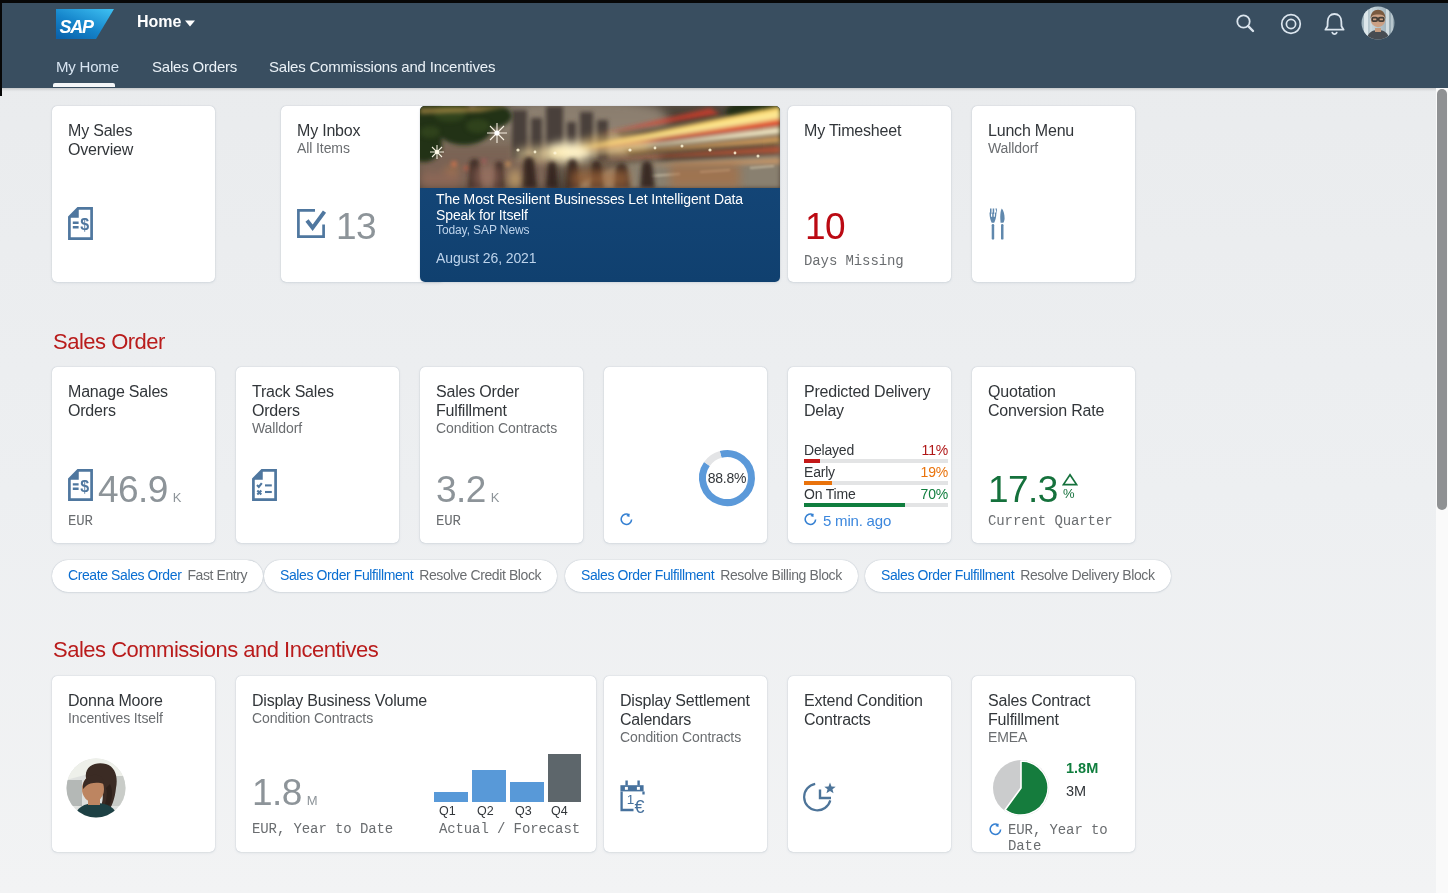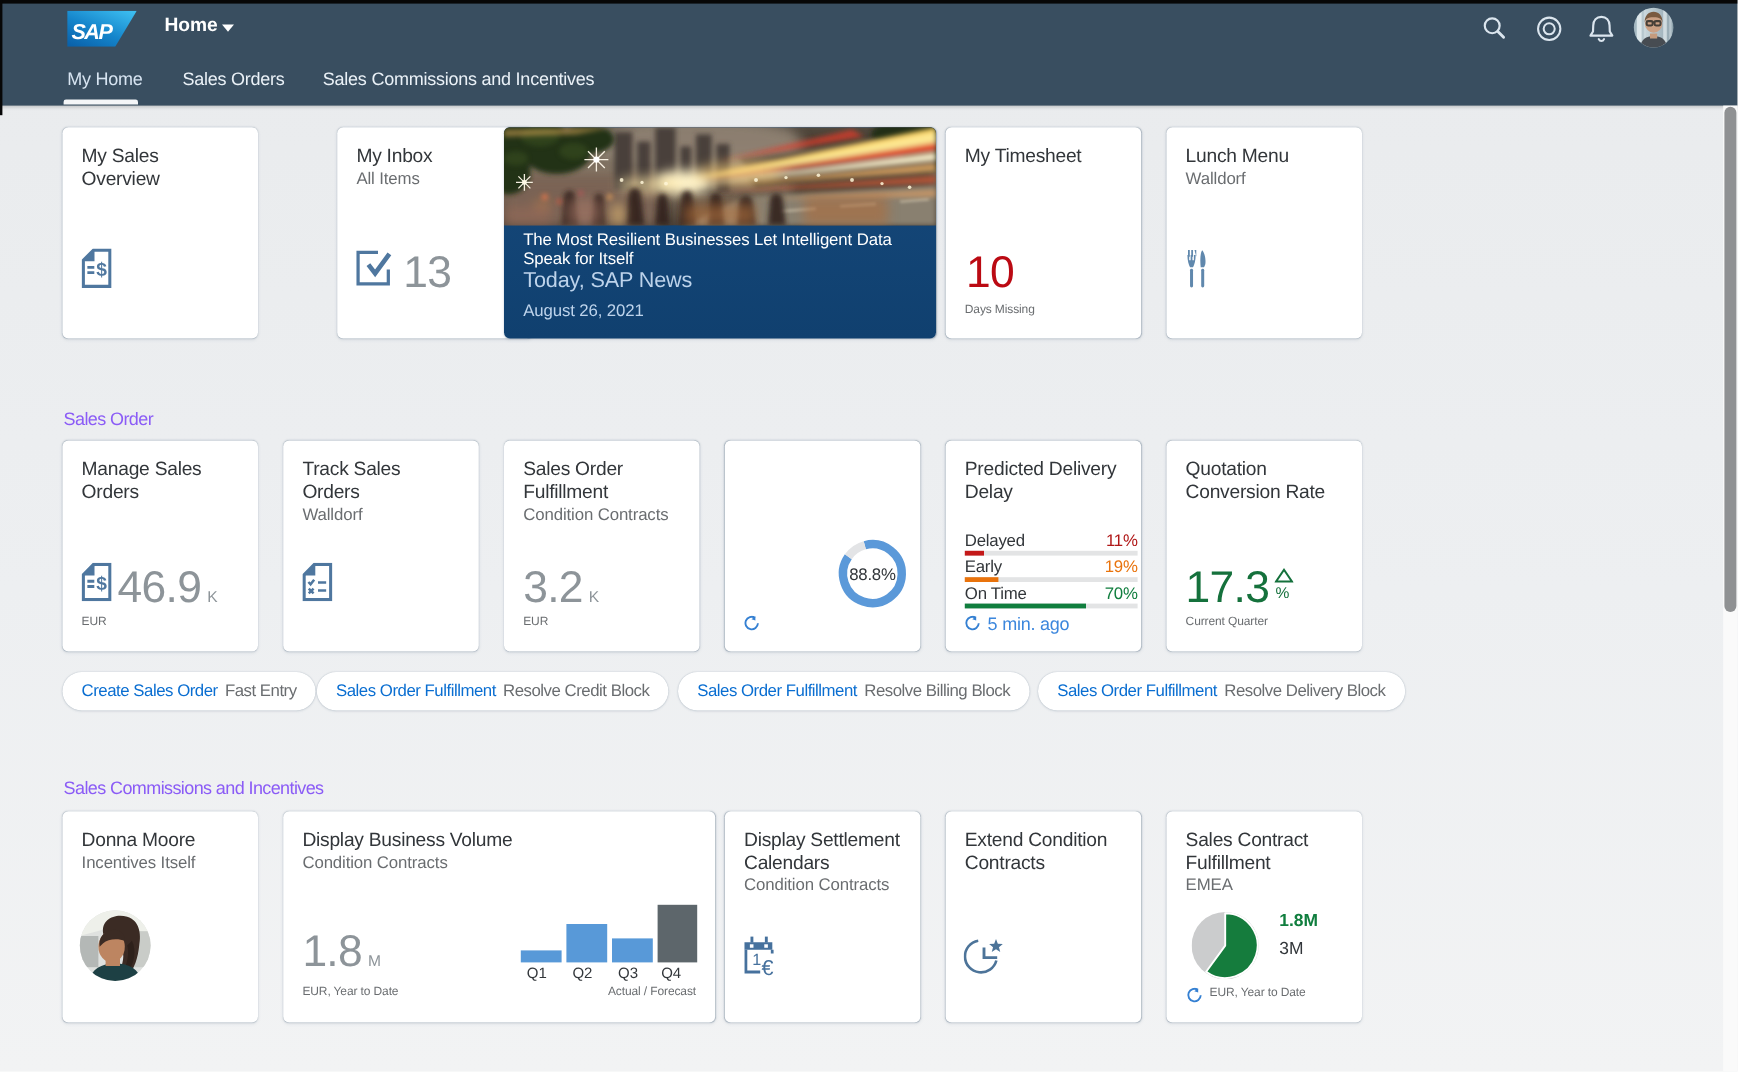--- a/index.html
+++ b/index.html
@@ -12,22 +12,22 @@
   #leftblack { position:absolute; left:0; top:0; width:2px; height:96px; background:#070707; z-index:50;}
   .tabtxt { position:absolute; top:58px; font-size:15px; color:#eaf1f7; white-space:nowrap; letter-spacing:-0.2px; }
   
   .tile { position:absolute; width:163px; height:176px; background:#ffffff;
           box-shadow:0 0 1px rgba(85,107,129,.45), 0 1px 3px rgba(85,107,129,.12); border-radius:5px; }
   .wide { width:360px; }
   .t-title { position:absolute; left:16px; top:15px; right:14px; font-size:16px; line-height:19px; color:#32363a; letter-spacing:-0.2px;}
   .t-sub { font-size:14px; line-height:17px; color:#6a6d70; letter-spacing:-0.1px;}
   .kpi { position:absolute; font-size:37px; line-height:37px; letter-spacing:-0.6px; color:#8d9499; white-space:nowrap; }
   .kpi .unit { font-size:13px; letter-spacing:0; margin-left:5px; }
-  .blabel { position:absolute; left:16px; font-size:10px; color:#6a6d70; letter-spacing:-0.1px;}
-  .heading { position:absolute; left:53px; font-size:15px; color:#8b5cf6; letter-spacing:-0.5px;margin-top:12px;}
+  .blabel { position:absolute; left:16px; font-size:14px; color:#6a6d70; letter-spacing:-0.1px;font-family:Liberation Mono, monospace;}
+  .heading { position:absolute; left:53px; font-size:22px; color:#b91c1c; letter-spacing:-0.5px;}
   .pill { position:absolute; height:32px; background:#fff; border-radius:16px; top:560px;
           box-shadow:0 0 1px rgba(85,107,129,.5), 0 1px 2px rgba(85,107,129,.12);
           font-size:14px; line-height:31px; white-space:nowrap; padding:0 16px; letter-spacing:-0.4px; }
   .pill b { color:#0a6ed1; font-weight:normal; }
   .pill span { color:#6a6d70; margin-left:6px; }
   
   #sbtrack { position:absolute; right:0; top:88px; width:12px; height:805px; background:#fafafa; }
   #sbthumb { position:absolute; right:1px; top:89px; width:10px; height:421px; background:#8f9193; border-radius:5px; }
 </style>
 </head>
@@ -228,21 +228,21 @@
         <circle cx="135" cy="47" r="1.6"></circle>
       <circle cx="210" cy="44" r="1.6"></circle>
         <circle cx="235" cy="42" r="1.4"></circle>
         <circle cx="262" cy="40" r="1.5"></circle>
       <circle cx="290" cy="44" r="1.6"></circle>
         <circle cx="315" cy="47" r="1.4"></circle>
         <circle cx="338" cy="50" r="1.5"></circle>
     </g>
   </svg>
   <div class="abs" style="left:16px; top:86px; width:330px; font-size:14px; line-height:15.5px; color:#ffffff; letter-spacing:-0.1px;">The Most Resilient Businesses Let Intelligent Data Speak for Itself</div>
-  <div class="abs" style="left:16px; top:117px; font-size:18px; color:#bdd3eb; letter-spacing:-0.1px;">Today, SAP News</div>
+  <div class="abs" style="left:16px; top:117px; font-size:12px; color:#bdd3eb; letter-spacing:-0.1px;">Today, SAP News</div>
   <div class="abs" style="left:16px; top:144px; font-size:14px; color:#bdd3eb; letter-spacing:-0.1px;">August 26, 2021</div>
 </div>
 
 <div class="tile" style="left:788px; top:106px;">
   <div class="t-title">My Timesheet</div>
   <div class="kpi" style="left:17px; top:102px; color:#bb0a13;">10</div>
   <div class="blabel" style="top:147px;">Days Missing</div>
 </div>
 <div class="tile" style="left:972px; top:106px;">
   <div class="t-title">Lunch Menu<div class="t-sub">Walldorf</div></div>

